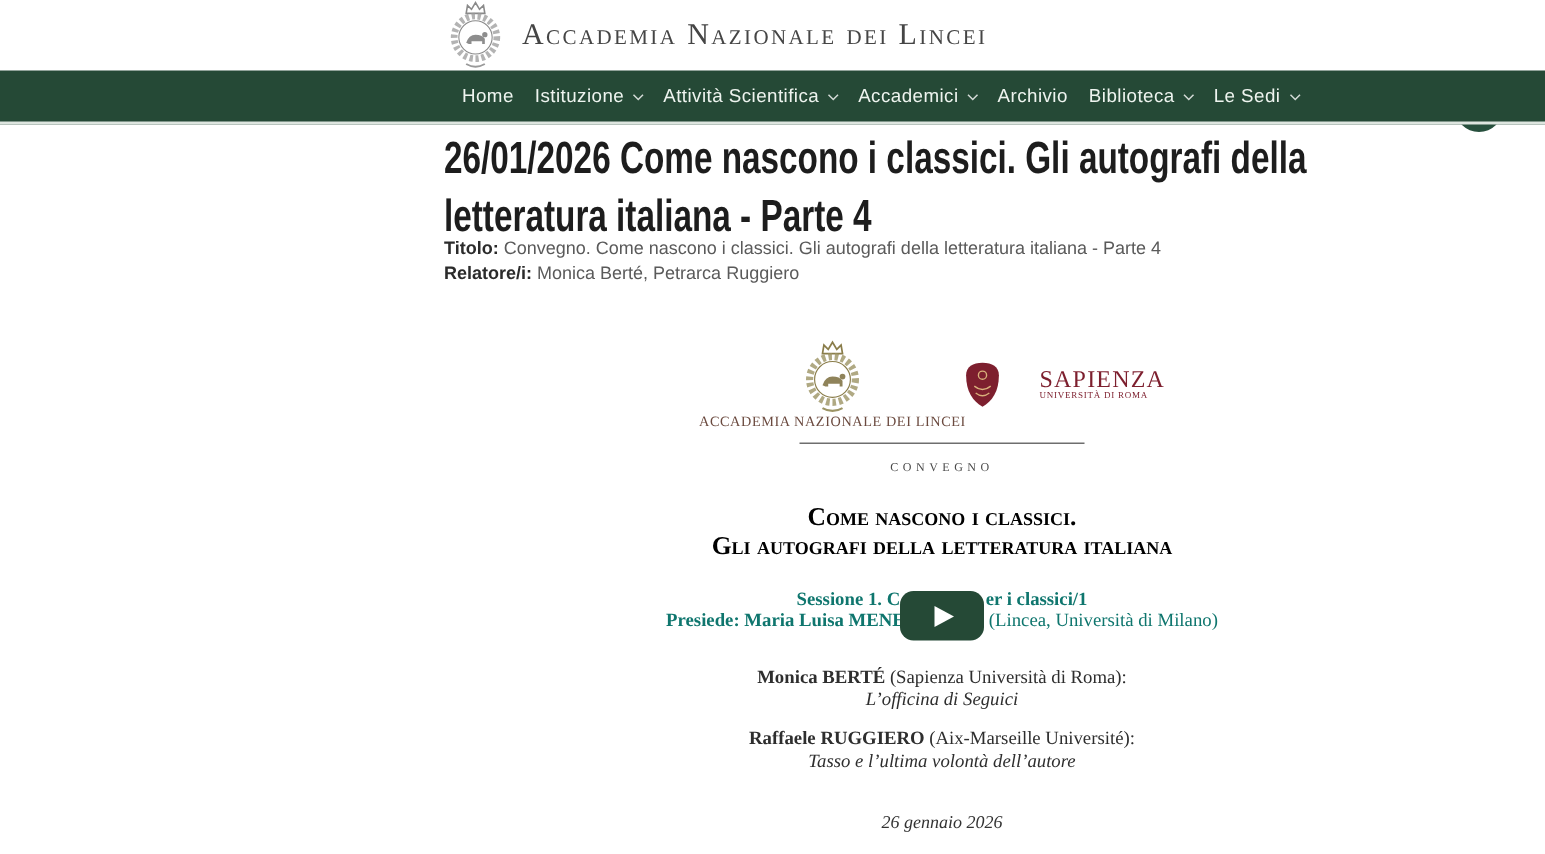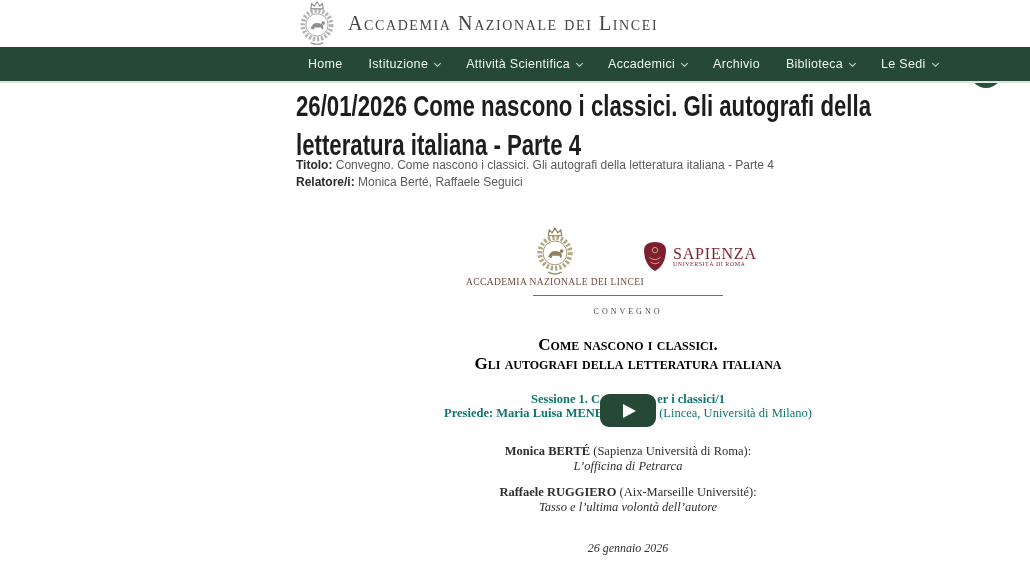--- a/index.html
+++ b/index.html
@@ -23,40 +23,40 @@
                      background:#1c1c1c; border-radius:50%; }
   .yt-icon { width:17px; height:12px; background:#141414; border-radius:3.5px; position:relative; cursor:pointer; }
   .yt-icon::after { content:''; position:absolute; left:6.5px; top:3px;
                     border-left:5px solid #fff; border-top:3px solid transparent; border-bottom:3px solid transparent; }
   .search-label { margin-left:48px; }
   .search-btn { margin-left:9px; width:32px; height:32px; border-radius:50%; border:none;
                 background:#27503d; display:flex; align-items:center; justify-content:center; cursor:pointer; }
 
   
   .main-nav { position:absolute; left:0; top:47px; width:1030px; height:36px; background:#254936;
-              border-bottom:2px solid #dde5df; display:flex; align-items:center; padding-left:308px; gap:26px; }
+              border-bottom:2px solid #dde5df; display:flex; align-items:center; padding-left:308px; gap:14px; }
   .nav-item { color:#eef4ef; font-size:12.5px; letter-spacing:.3px; text-decoration:none;
               display:flex; align-items:center; white-space:nowrap; cursor:pointer; }
   .caret { display:inline-block; width:5px; height:5px; border-right:1.3px solid rgba(255,255,255,.8);
            border-bottom:1.3px solid rgba(255,255,255,.8); transform:rotate(45deg); margin-left:7px; position:relative; top:-1px; }
 
   
   .page-title { position:absolute; left:296px; top:86px; width:910px; transform:scaleX(.74);
                 transform-origin:0 0; font-size:30px; line-height:39px; font-weight:bold; color:#1d1d1d; }
   .meta { position:absolute; left:296px; top:157px; font-size:12px; line-height:16.5px; color:#5a5a5a; }
   .m-label { font-weight:bold; color:#2b2b2b; }
 
   
   .poster { position:absolute; left:400px; top:225px; width:456px; text-align:center;
             font-family:"Liberation Serif", serif; color:#2e2e2e; cursor:pointer; }
   .lincei-emblem { position:absolute; left:134px; top:1px; }
   .lincei-caption { position:absolute; left:-2px; top:52px; width:314px; font-size:9.5px;
                     letter-spacing:.4px; color:#6b4a3f; }
   .sapienza { position:absolute; left:243px; top:16px; display:flex; align-items:center; gap:6px; }
-  .sapienza-text { text-align:left; }
+  .sapienza-text { text-align:left;margin-left:20px; }
   .sapienza-name { font-size:16px; color:#7d1f2e; letter-spacing:.8px; line-height:14px; }
   .sapienza-sub  { font-size:6px; color:#7d1f2e; letter-spacing:.5px; }
   .poster-rule { position:absolute; left:133px; top:70px; width:190px; height:1px; background:#6e6e6e; }
   .poster-flow { padding-top:82px; }
   .kicker { font-size:8px; letter-spacing:3px; color:#4a4a4a; }
   .poster-title { margin-top:19px; font-weight:bold; font-variant:small-caps; font-size:17px;
                   line-height:19px; color:#000000; }
   .session-block { margin-top:19px; font-size:12.5px; line-height:14px; font-weight:bold; color:#0f766e; }
   .gap-spacer { display:inline-block; }
   .sp1 { width:57px; } .sp2 { width:56px; }
@@ -136,21 +136,21 @@
 <main>
   <h1 class="page-title">26/01/2026 Come nascono i classici. Gli autografi della letteratura italiana - Parte 4</h1>
 
   <div class="meta">
     <div>
       <span class="m-label">Titolo:</span>
       <span>Convegno. Come nascono i classici. Gli autografi della letteratura italiana - Parte 4</span>
     </div>
     <div>
       <span class="m-label">Relatore/i:</span>
-      <span>Monica Berté, Raffaele Seguici</span>
+      <span>Monica Berté, Petrarca Ruggiero</span>
     </div>
   </div>
 
   <figure class="poster">
     <svg class="lincei-emblem" width="42" height="52" viewBox="0 0 44 54">
       <path d="M15 10 L16 4 L19 7 L22 2 L25 7 L28 4 L29 10 Z" fill="none" stroke="#8a7d4a" stroke-width="1.2"></path>
       <circle cx="22" cy="28" r="16" fill="none" stroke="#9c9464" stroke-width="5" stroke-dasharray="2.5 2" opacity="0.8"></circle>
       <circle cx="22" cy="28" r="12.5" fill="none" stroke="#8a7d4a" stroke-width="0.8"></circle>
       <path d="M15 32 q2 -6 7 -6 q5 0 7 3 l0 4 l-2 0 l0 -2 l-8 0 l0 2 l-2 0 z" fill="#8f835a"></path>
       <circle cx="29" cy="26" r="2" fill="#8f835a"></circle>
@@ -176,21 +176,21 @@
         <div>Come nascono i classici.</div>
         <div>Gli autografi della letteratura italiana</div>
       </div>
       <div class="session-block">
         <div><span>Sessione 1. C</span><span class="gap-spacer sp1"></span><span>er i classici/1</span></div>
         <div><span>Presiede: Maria Luisa MENE</span><span class="gap-spacer sp2"></span><span class="chair-after">(Lincea, Università di Milano)</span></div>
       </div>
       <div class="speakers">
         <div class="speaker">
           <div><span class="speaker-name">Monica BERTÉ</span> <span>(Sapienza Università di Roma):</span></div>
-          <div class="speaker-talk">L’officina di Petrarca</div>
+          <div class="speaker-talk">L’officina di Seguici</div>
         </div>
         <div class="speaker">
           <div><span class="speaker-name">Raffaele RUGGIERO</span> <span>(Aix-Marseille Université):</span></div>
           <div class="speaker-talk">Tasso e l’ultima volontà dell’autore</div>
         </div>
       </div>
       <div class="poster-date">26 gennaio 2026</div>
     </div>
 
     <button class="play-button">

